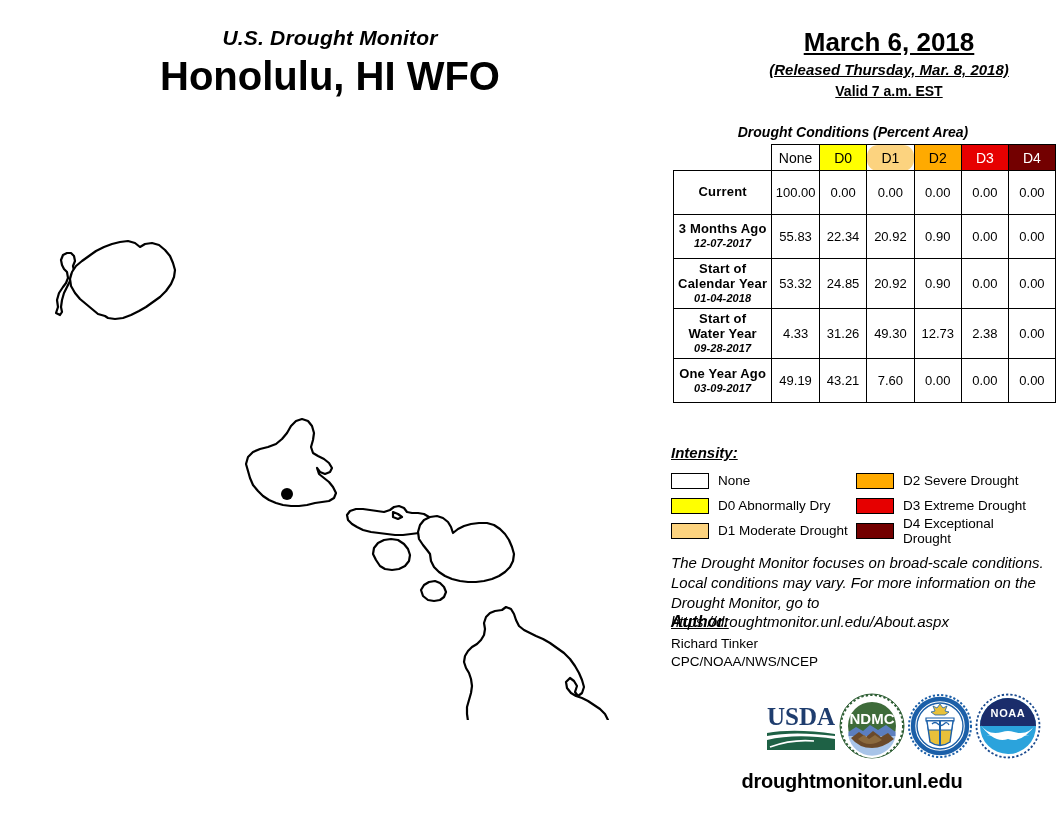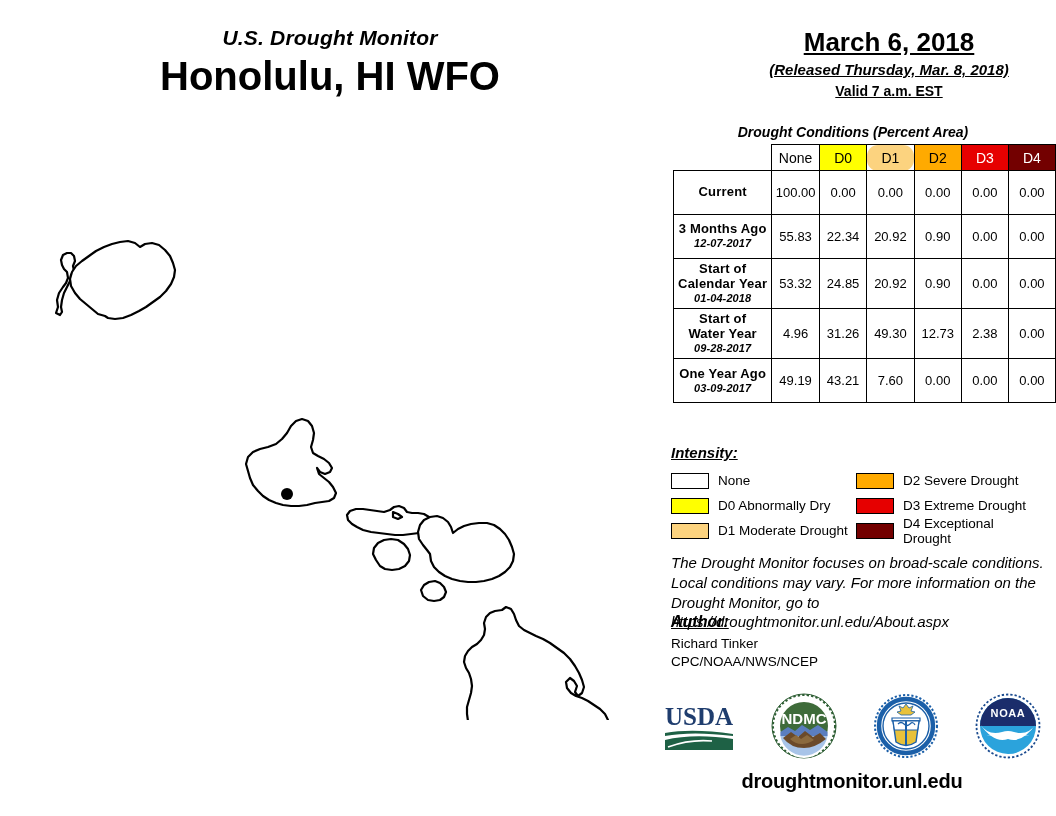--- a/index.html
+++ b/index.html
@@ -189,21 +189,21 @@
 
   
   #logos {
     position: absolute;
     left: 662px;
     top: 692px;
     width: 380px;
     height: 72px;
     display: flex;
     align-items: center;
-    justify-content: space-between;
+    justify-content: flex-end;
   }
   .logo { flex: 0 0 auto; }
   #site-url {
     position: absolute;
     left: 662px;
     top: 770px;
     width: 380px;
     text-align: center;
     font-size: 20px;
     font-weight: bold;
@@ -313,21 +313,21 @@
       <td class="val-cell">0.00</td>
       <td class="val-cell">0.00</td>
     </tr>
 
     <tr class="r-vtall">
       <td class="rowlabel">
         <div class="rl-name">Start of</div>
         <div class="rl-name">Water Year</div>
         <div class="rl-date">09-28-2017</div>
       </td>
-      <td class="val-cell">4.96</td>
+      <td class="val-cell">4.33</td>
       <td class="val-cell">31.26</td>
       <td class="val-cell">49.30</td>
       <td class="val-cell">12.73</td>
       <td class="val-cell">2.38</td>
       <td class="val-cell">0.00</td>
     </tr>
 
     <tr class="r-tall">
       <td class="rowlabel">
         <div class="rl-name">One Year Ago</div>

